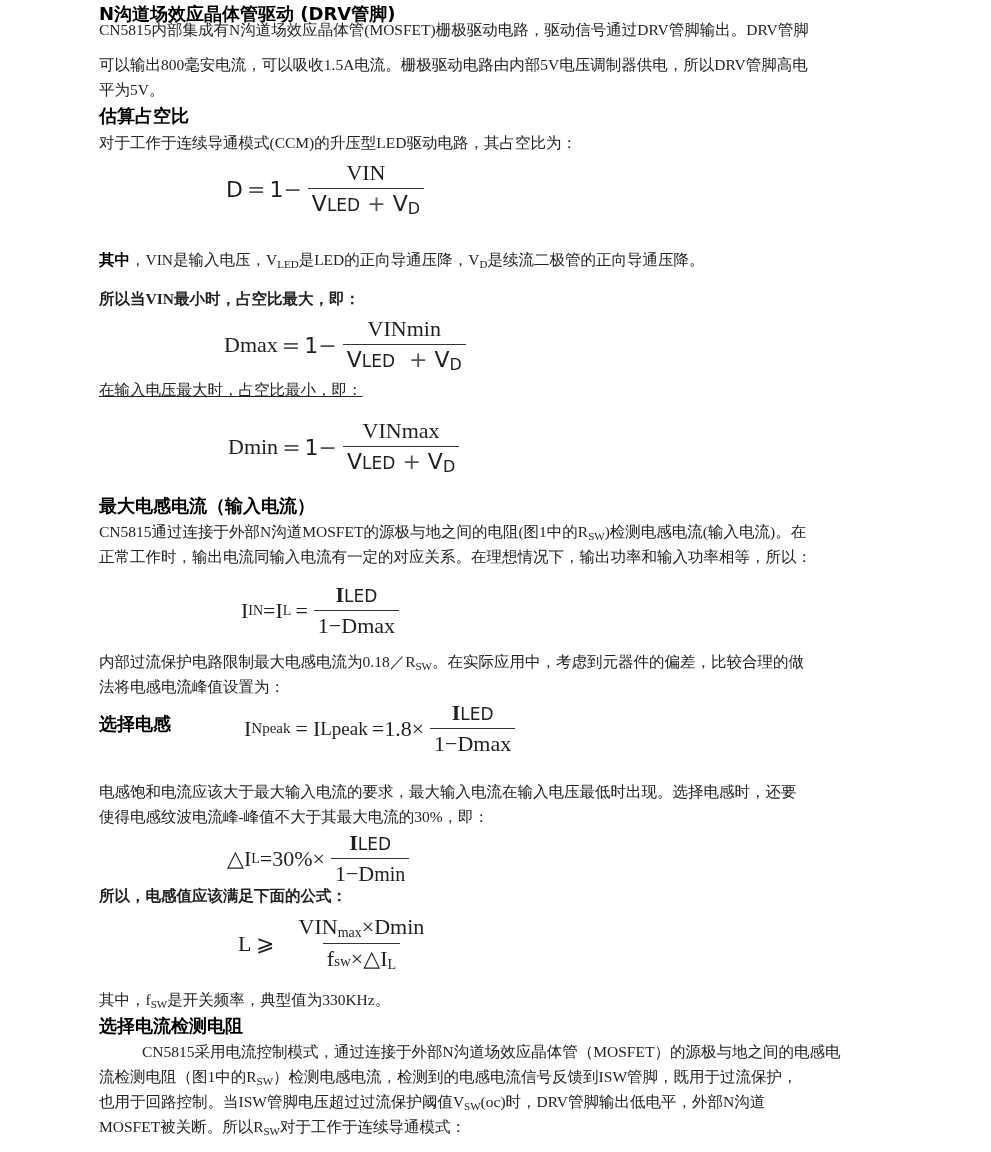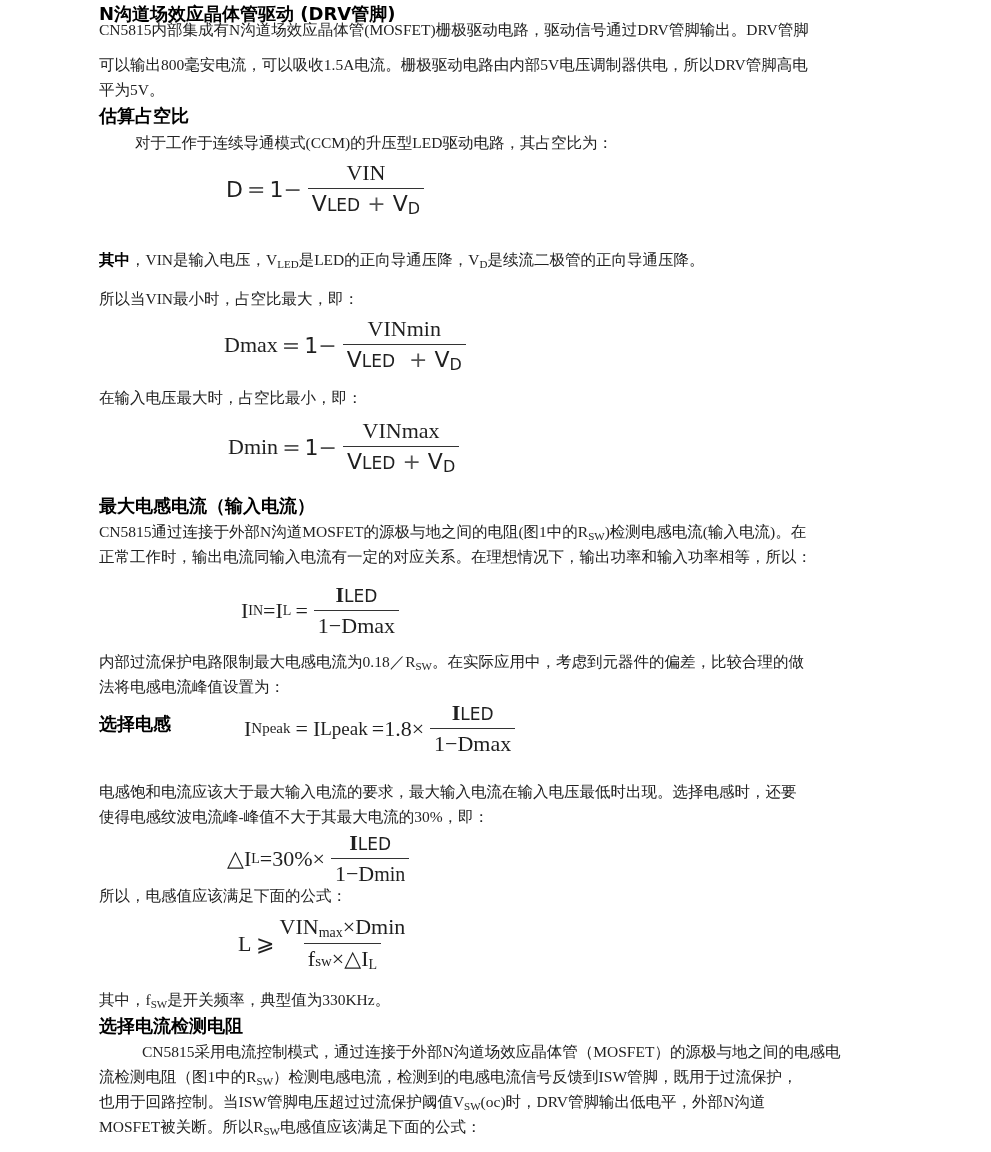--- a/index.html
+++ b/index.html
@@ -19,49 +19,49 @@
 </style>
 </head>
 <body>
 
 <div class="abs h" style="top:2px;">N沟道场效应晶体管驱动 (DRV管脚)</div>
 <div class="abs p" style="top:17px;">CN5815内部集成有N沟道场效应晶体管(MOSFET)栅极驱动电路，驱动信号通过DRV管脚输出。DRV管脚</div>
 <div class="abs p" style="top:52px;">可以输出800毫安电流，可以吸收1.5A电流。栅极驱动电路由内部5V电压调制器供电，所以DRV管脚高电</div>
 <div class="abs p" style="top:77px;">平为5V。</div>
 
 <div class="abs h" style="top:104px;">估算占空比</div>
-<div class="abs p" style="top:130px;margin-left:36px;">对于工作于连续导通模式(CCM)的升压型LED驱动电路，其占空比为：</div>
+<div class="abs p" style="top:130px;">对于工作于连续导通模式(CCM)的升压型LED驱动电路，其占空比为：</div>
 
 <div class="abs eq" style="left:226px; top:160px; font-size:22px;">
   <span class="sans">D</span>
   <span class="sans op" style="margin:0 4px;">=</span>
   <span class="sans">1</span>
   <span class="sans op">−</span>
   <span class="frac">
     <span class="num">VIN</span>
     <span class="den sans"><span>V</span><span style="font-size:17px">LED</span> <span class="op">+</span> <span>V</span><sub style="font-size:16px">D</sub></span>
   </span>
 </div>
 
 <div class="abs p" style="top:247px;"><b>其中</b><span>，VIN是输入电压，V</span><sub>LED</sub><span>是LED的正向导通压降，V</span><sub>D</sub><span>是续流二极管的正向导通压降。</span></div>
 
-<div class="abs p" style="top:286px;">所以当VIN最小时，占空比最大，即：</div>
+<div class="abs p" style="top:286px;font-weight:bold;">所以当VIN最小时，占空比最大，即：</div>
 
 <div class="abs eq" style="left:224px; top:316px; font-size:22px;">
   <span>Dmax</span>
   <span class="sans op" style="margin:0 4px;">=</span>
   <span class="sans">1</span>
   <span class="sans op">−</span>
   <span class="frac">
     <span class="num">VINmin</span>
     <span class="den sans"><span>V</span><span style="font-size:17px">LED</span>&nbsp; <span class="op">+</span> <span>V</span><sub style="font-size:16px">D</sub></span>
   </span>
 </div>
 
-<div class="abs p" style="top:385px;">在输入电压最大时，占空比最小，即：</div>
+<div class="abs p" style="top:377px;text-decoration:underline;">在输入电压最大时，占空比最小，即：</div>
 
 <div class="abs eq" style="left:228px; top:418px; font-size:22px;text-align:center;">
   <span>Dmin</span>
   <span class="sans op" style="margin:0 4px;">=</span>
   <span class="sans">1</span>
   <span class="sans op">−</span>
   <span class="frac">
     <span class="num">VINmax</span>
     <span class="den sans"><span>V</span><span style="font-size:17px">LED</span> <span class="op">+</span> <span>V</span><sub style="font-size:16px">D</sub></span>
   </span>
@@ -107,29 +107,29 @@
 <div class="abs eq" style="left:227px; top:830px; font-size:22px;">
   <span>△I</span>
     <sub style="font-size:14px">L</sub>
   <span>=30%×</span>
   <span class="frac">
     <span class="num"><b>I</b><span class="sans" style="font-size:17px">LED</span></span>
     <span class="den"><span>1−D</span><span style="font-size:20px">min</span></span>
   </span>
 </div>
 
-<div class="abs p" style="top:883px;">所以，电感值应该满足下面的公式：</div>
+<div class="abs p" style="top:883px;font-weight:bold;">所以，电感值应该满足下面的公式：</div>
 
 <div class="abs eq" style="left:238px; top:914px; font-size:22px;">
   <span>L ⩾</span>
-  <span class="frac" style="margin-left:1px">
+  <span class="frac" style="margin-left:20px">
     <span class="num"><span>VIN</span><sub style="font-size:14px">max</sub><span>×Dmin</span></span>
     <span class="den"><span>f</span><span style="font-size:15px; text-transform:lowercase">SW</span><span>×△I</span><sub style="font-size:14px">L</sub></span>
   </span>
 </div>
 
 <div class="abs p" style="top:987px;"><span>其中，f</span><sub>SW</sub><span>是开关频率，典型值为330KHz。</span></div>
 
 <div class="abs h" style="top:1014px;">选择电流检测电阻</div>
 <div class="abs p" style="top:1039px;margin-left:43px;">CN5815采用电流控制模式，通过连接于外部N沟道场效应晶体管（MOSFET）的源极与地之间的电感电</div>
 <div class="abs p" style="top:1064px;"><span>流检测电阻（图1中的R</span><sub>SW</sub><span>）检测电感电流，检测到的电感电流信号反馈到ISW管脚，既用于过流保护，</span></div>
 <div class="abs p" style="top:1089px;text-align:center;"><span>也用于回路控制。当ISW管脚电压超过过流保护阈值V</span><sub>SW</sub><span>(oc)时，DRV管脚输出低电平，外部N沟道</span></div>
-<div class="abs p" style="top:1114px;"><span>MOSFET被关断。所以R</span><sub>SW</sub><span>电感值应该满足下面的公式：</span></div>
+<div class="abs p" style="top:1114px;"><span>MOSFET被关断。所以R</span><sub>SW</sub><span>对于工作于连续导通模式：</span></div>
 
 </body></html>

